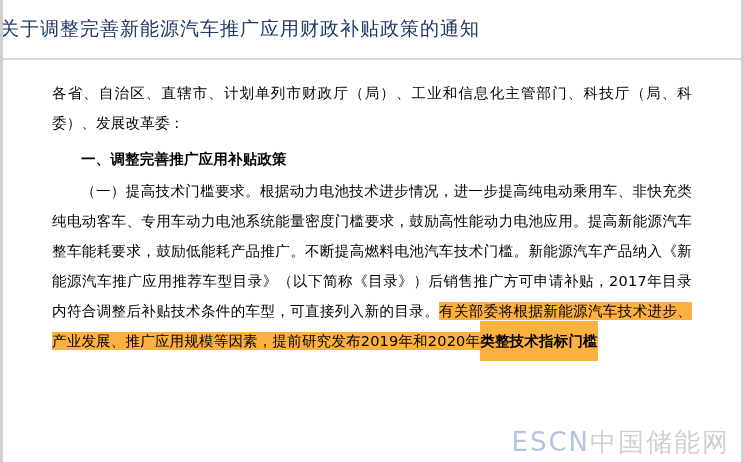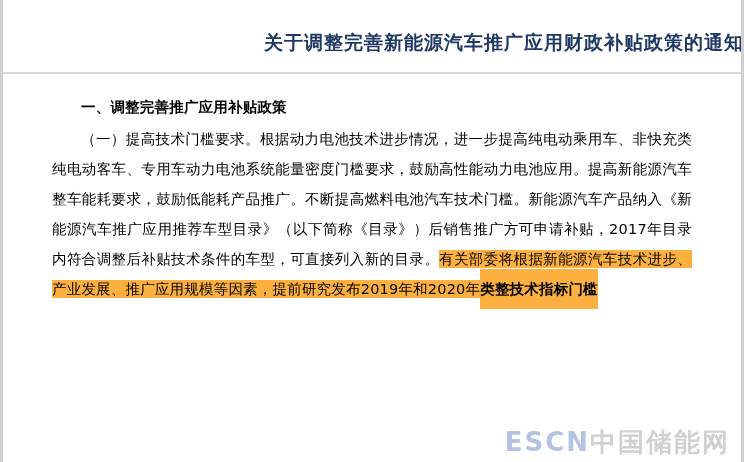--- a/index.html
+++ b/index.html
@@ -31,26 +31,26 @@
   }
   .right-rule {
     position: absolute;
     right: 0;
     top: 0;
     width: 3px;
     height: 462px;
     background: #cfcfcf;
   }
   .doc-title {
-    text-align: right;
+    text-align: left;
     font-size: 19px;
-    font-weight: bold;
+    font-weight: normal;
     color: #1f3864;
     letter-spacing: 1px;
-    padding-top: 28px;
+    padding-top: 14px;
     padding-bottom: 8px;
     line-height: 28px;
   }
   .title-divider {
     width: 744px;
     height: 2px;
     background: #d9d9d9;
     margin-top: 8px;
   }
   .doc-number {
@@ -88,21 +88,21 @@
   .hl-strong {
     background: #fbb040;
     font-weight: bold;
     padding: 12px 0;
   }
   .watermark {
     position: absolute;
     right: 14px;
     bottom: 2px;
     font-size: 26px;
-    font-weight: bold;
+    font-weight: normal;
     color: rgba(150, 150, 150, 0.45);
     letter-spacing: 2px;
     pointer-events: none;
     white-space: nowrap;
   }
   .watermark .wm-blue {
     color: rgba(90, 120, 190, 0.45);
   }
 </style>
 </head>
@@ -112,20 +112,21 @@
 
   <div class="left-rule"></div>
   <div class="right-rule"></div>
 
   <div class="doc-title">关于调整完善新能源汽车推广应用财政补贴政策的通知</div>
   <div class="title-divider"></div>
 
 
   <div class="body-area">
 
+    <p class="para">各省、自治区、直辖市、计划单列市财政厅（局）、工业和信息化主管部门、科技厅（局、科委）、发展改革委：</p>
 
 
     <p class="para section-head">一、调整完善推广应用补贴政策</p>
 
     <p class="para indent"><span>（一）提高技术门槛要求。根据动力电池技术进步情况，进一步提高纯电动乘用车、非快充类纯电动客车、专用车动力电池系统能量密度门槛要求，鼓励高性能动力电池应用。提高新能源汽车整车能耗要求，鼓励低能耗产品推广。不断提高燃料电池汽车技术门槛。新能源汽车产品纳入《新能源汽车推广应用推荐车型目录》（以下简称《目录》）后销售推广方可申请补贴，2017年目录内符合调整后补贴技术条件的车型，可直接列入新的目录。</span><span class="hl">有关部委将根据新能源汽车技术进步、产业发展、推广应用规模等因素，提前研究发布2019年和2020年</span><span class="hl-strong">类整技术指标门槛</span></p>
 
   </div>
 
   <div class="watermark"><span class="wm-blue">ESCN</span><span>中国储能网</span></div>
 

